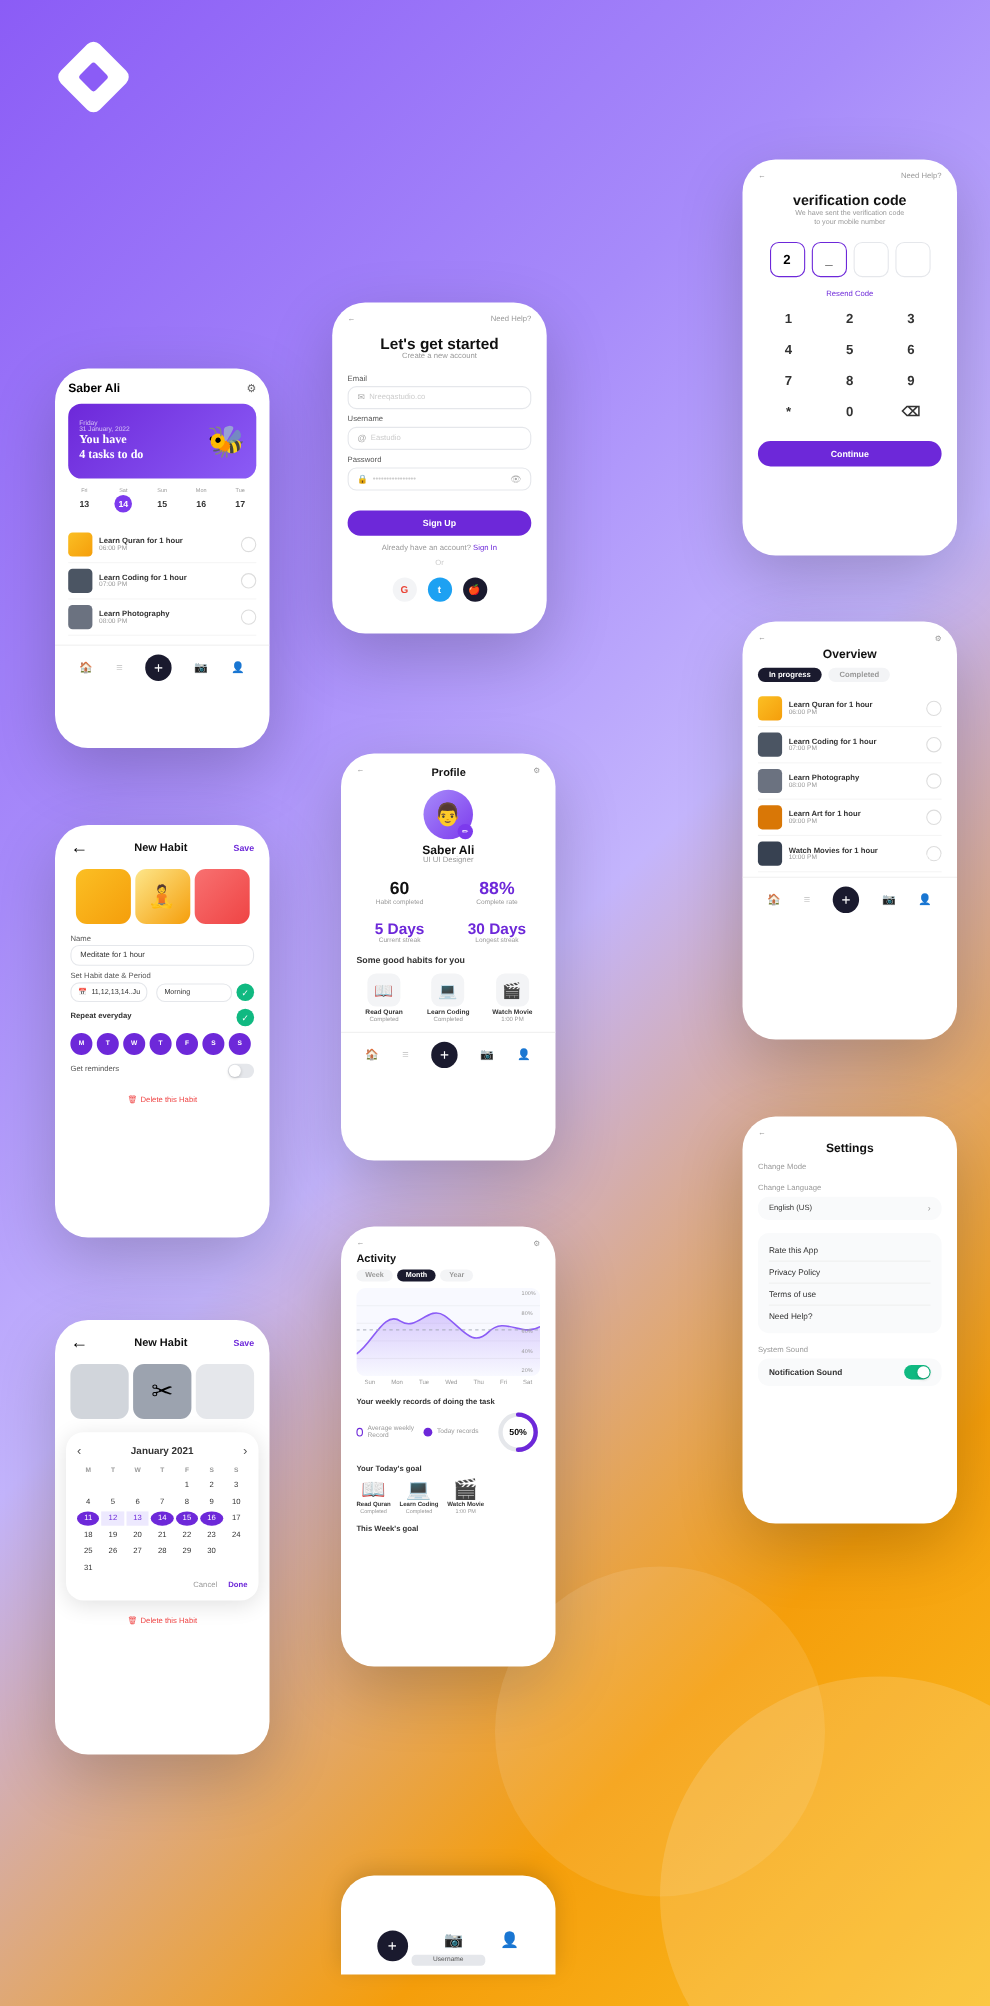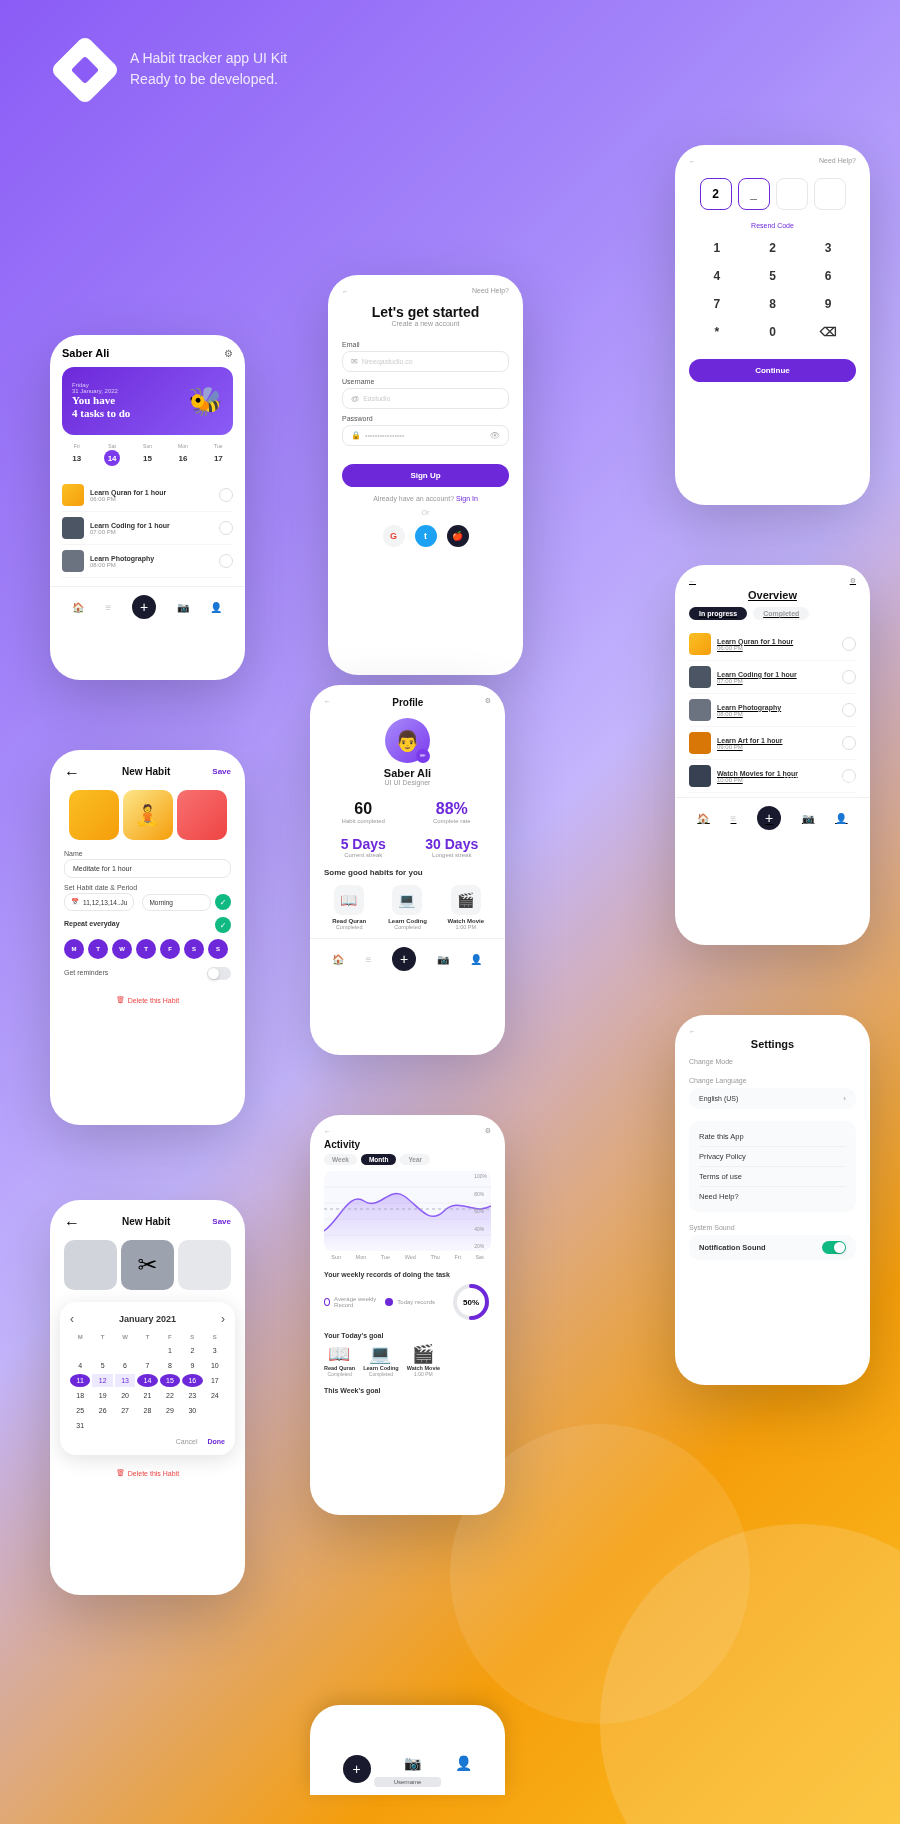--- a/index.html
+++ b/index.html
@@ -203,22 +203,22 @@
       align-items: center;
       justify-content: center;
       color: white;
       font-size: 14px;
       font-weight: 300;
     }
 
     
     .screen-signup {
       width: 195px;
-      height: 400px;
-      left: 328px;
+      height: 301px;
+      left: 302px;
       top: 160px;
     }
     .screen-signup .s-nav {
       display: flex;
       justify-content: space-between;
       padding: 12px 14px 4px;
       font-size: 7px;
       color: #999;
     }
     .screen-signup .s-title {
@@ -538,21 +538,20 @@
       justify-content: center;
       gap: 3px;
     }
 
     
     .screen-overview {
       width: 195px;
       height: 380px;
       right: 30px;
       top: 450px;
-      text-decoration: underline;
     }
     .screen-overview .s-nav {
       display: flex;
       justify-content: space-between;
       padding: 12px 14px 4px;
       font-size: 7px;
       color: #999;
     }
     .ov-title { font-size: 11px; font-weight: 800; color: #111; text-align: center; padding-bottom: 6px; }
     .tab-row {
@@ -806,24 +805,20 @@
     }
   </style>
 </head>
 <body>
 
 <div class="header">
   <div class="logo-diamond">
     <div class="logo-diamond-inner"></div>
   </div>
   <div class="header-text">
-    <div class="app-subtitle">
-      <span>A Habit tracker app UI Kit</span><br>
-      <span>Ready to be developed.</span>
-    </div>
   </div>
 </div>
 
 <div class="screens-container" style="height: 1700px; position: relative;">
 
   <div class="phone-screen screen-home">
     <div class="s-header">
       <span class="user-name">Saber Ali</span>
       <span class="settings-icon">⚙</span>
     </div>
@@ -927,20 +922,24 @@
       <div class="social-btn" style="background:#f3f4f6;color:#ea4335;">G</div>
       <div class="social-btn" style="background:#1da1f2;color:white;">t</div>
       <div class="social-btn" style="background:#1a1a2e;color:white;">🍎</div>
     </div>
   </div>
 
   <div class="phone-screen screen-verify">
     <div class="s-nav">
       <span>←</span>
       <span>Need Help?</span>
+    </div>
+    <div class="verify-title">
+      <h2>verification code</h2>
+      <p>We have sent the verification code<br>to your mobile number</p>
     </div>
     <div class="code-inputs">
       <div class="code-box filled">2</div>
       <div class="code-box filled">_</div>
       <div class="code-box"></div>
       <div class="code-box"></div>
     </div>
     <div class="resend-link">Resend Code</div>
     <div class="numpad">
       <div class="numpad-row">

